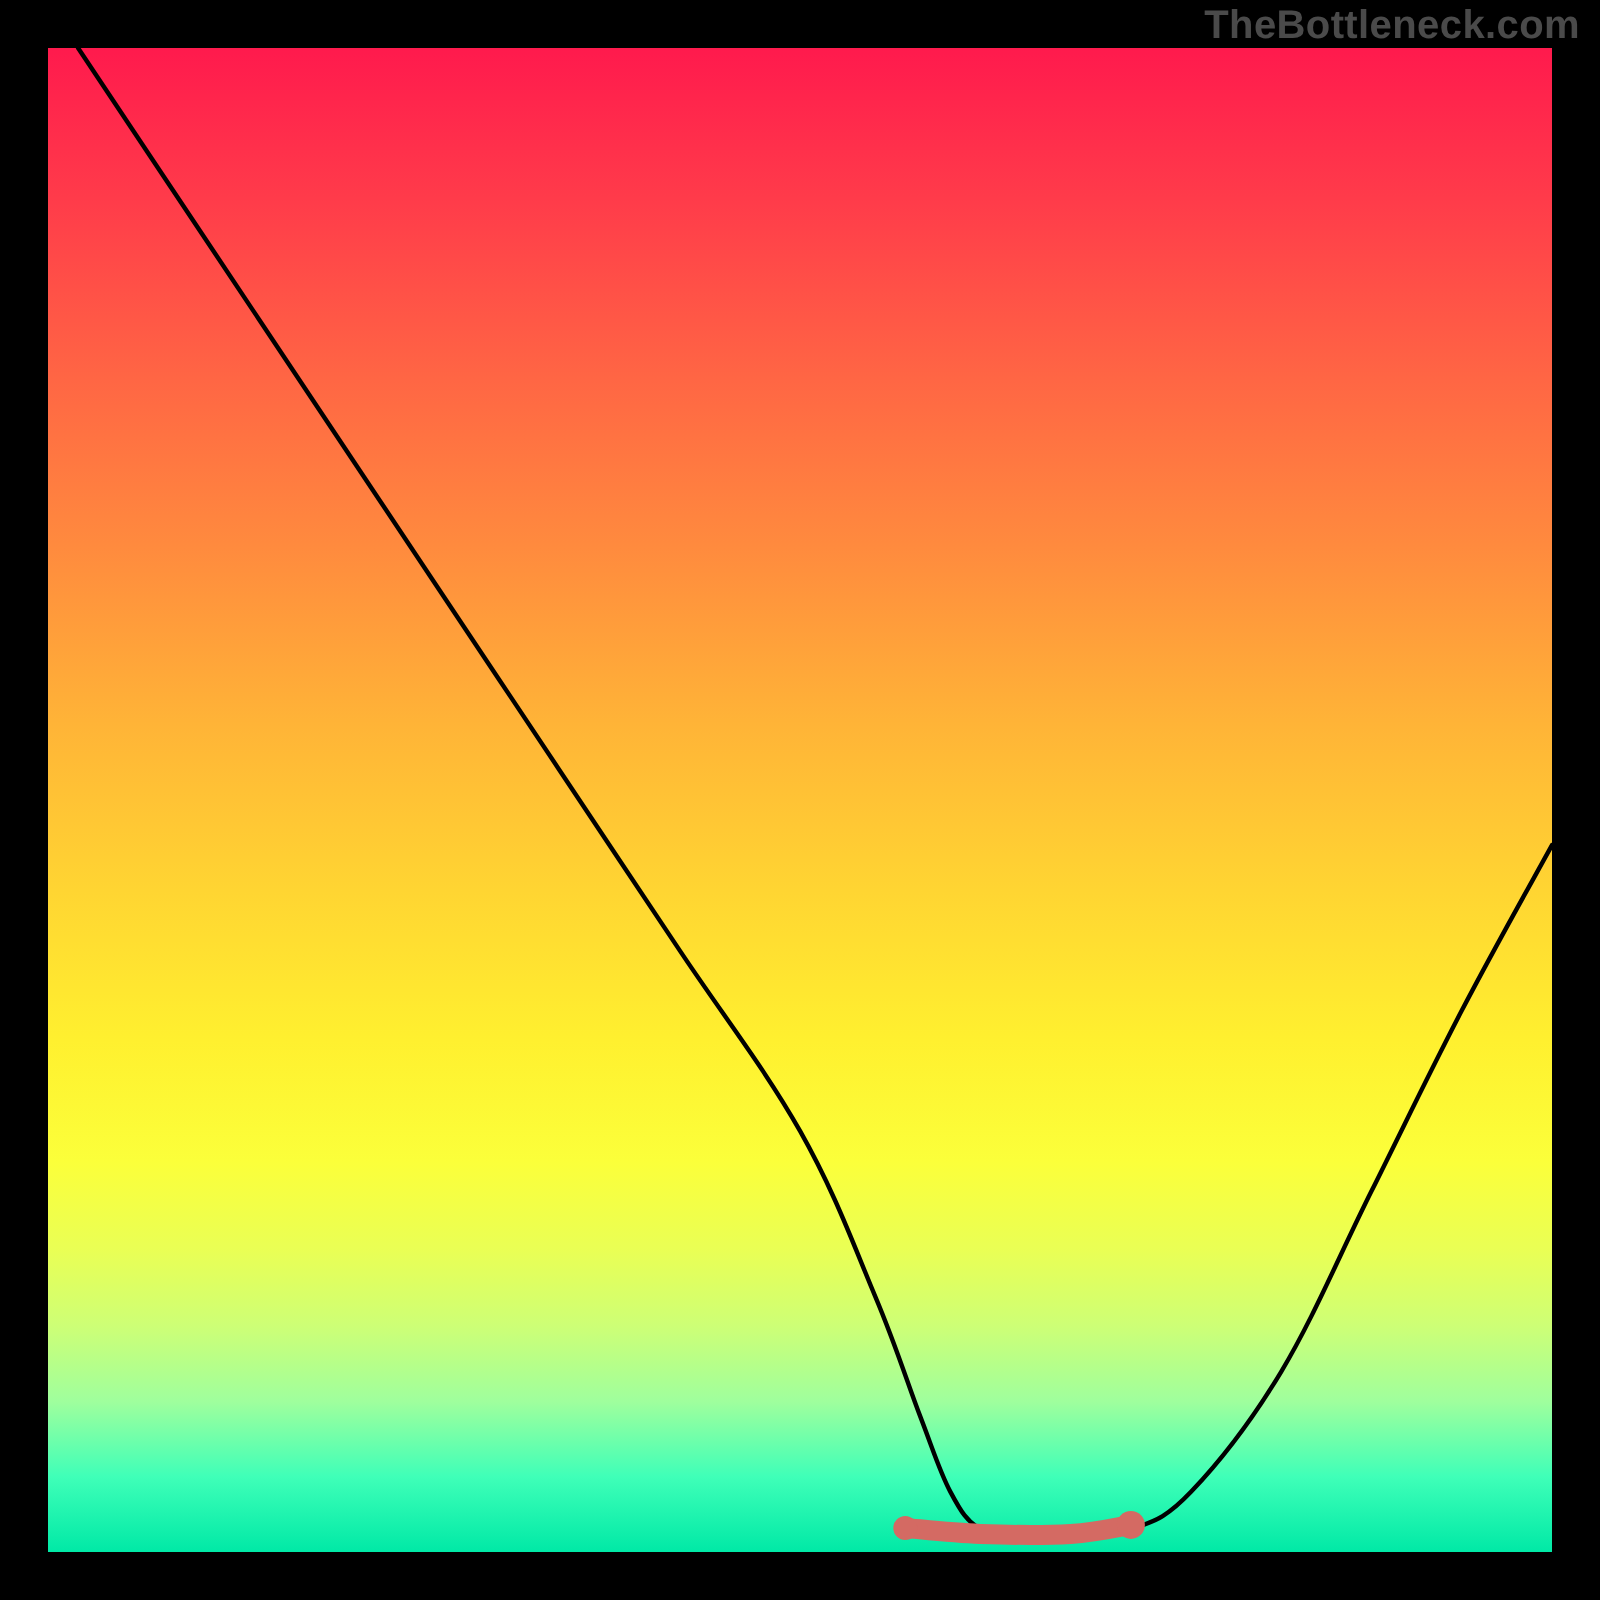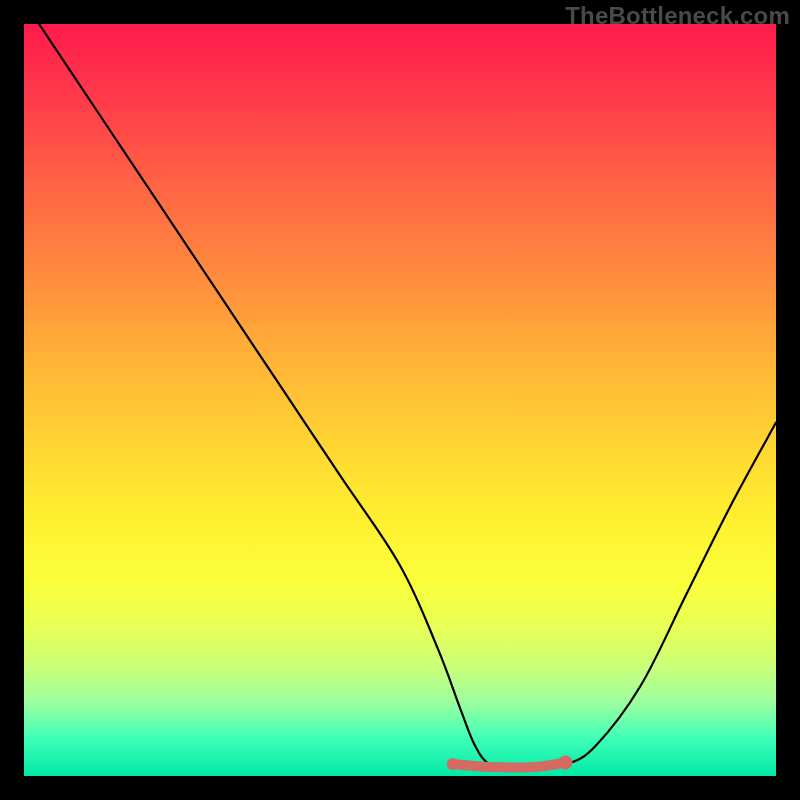--- a/index.html
+++ b/index.html
@@ -45,21 +45,21 @@
     left: 0;
     top: 0;
     width: 752px;
     height: 752px;
   }
   .watermark {
     position: absolute;
     top: 2px;
     right: 10px;
     color: #4a4a4a;
-    font-size: 24px;
+    font-size: 20px;
     font-weight: 600;
     letter-spacing: 0.2px;
     user-select: none;
     margin-left: 48px;
   }
 </style>
 </head>
 <body>
 
 <div class="frame">

